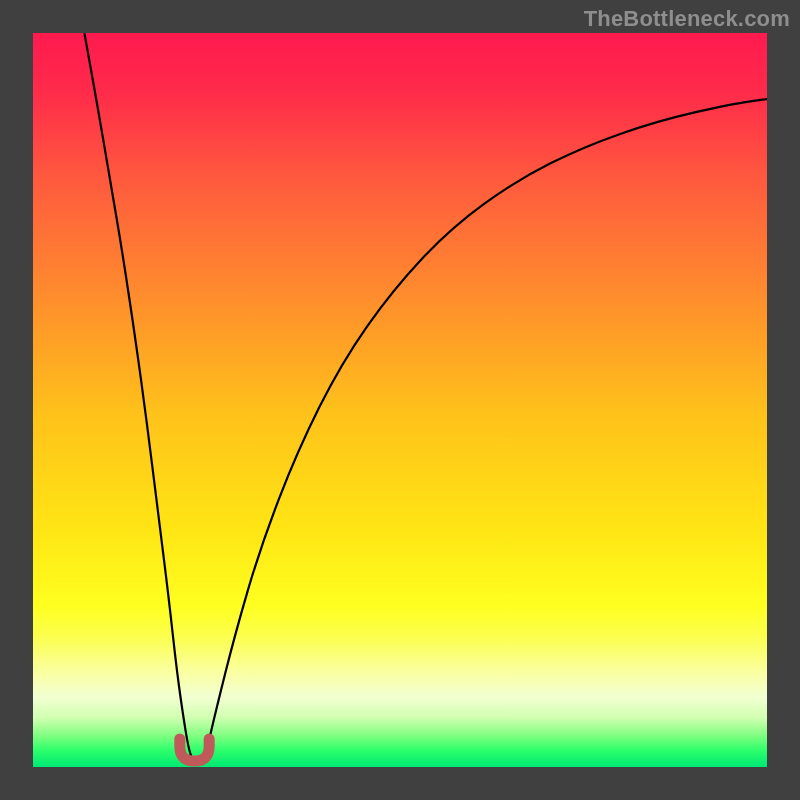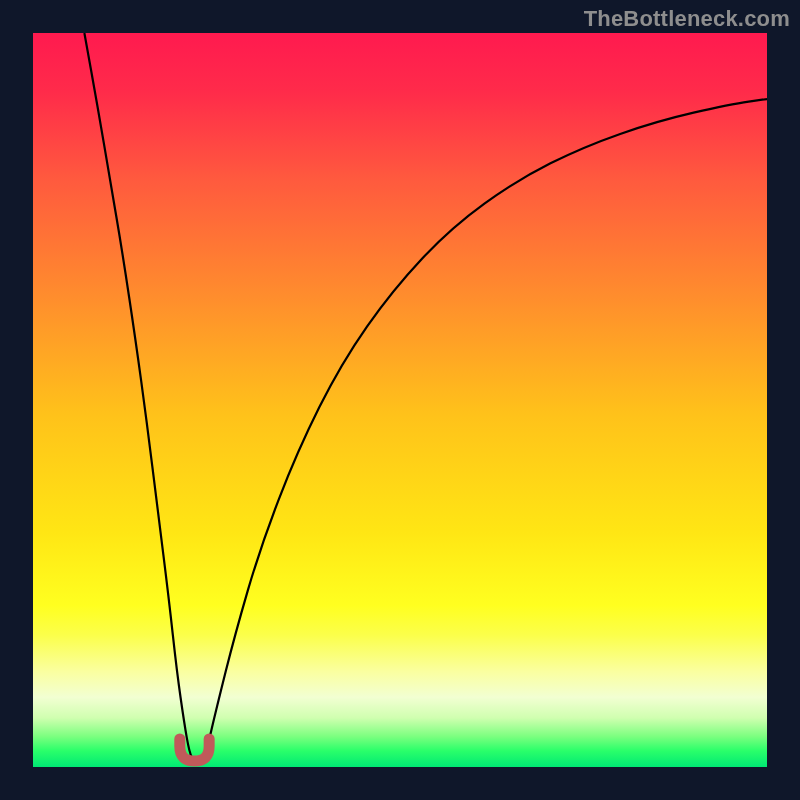--- a/index.html
+++ b/index.html
@@ -9,21 +9,21 @@
     height: 800px;
     background: #000;
     overflow: hidden;
   }
   .frame {
     position: absolute;
     left: 0;
     top: 0;
     width: 800px;
     height: 800px;
-    background: #0f172a;
+    background: #404040;
   }
   .plot {
     position: absolute;
     left: 33px;
     top: 33px;
     width: 734px;
     height: 734px;
   }
   .gradient {
     position: absolute;

